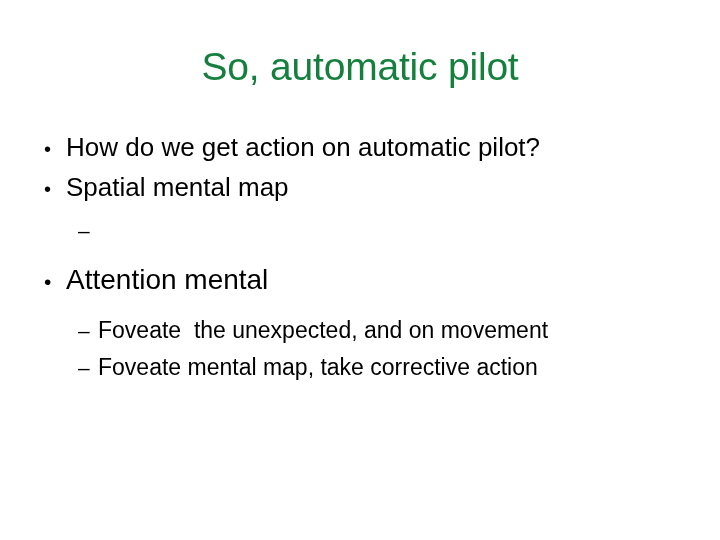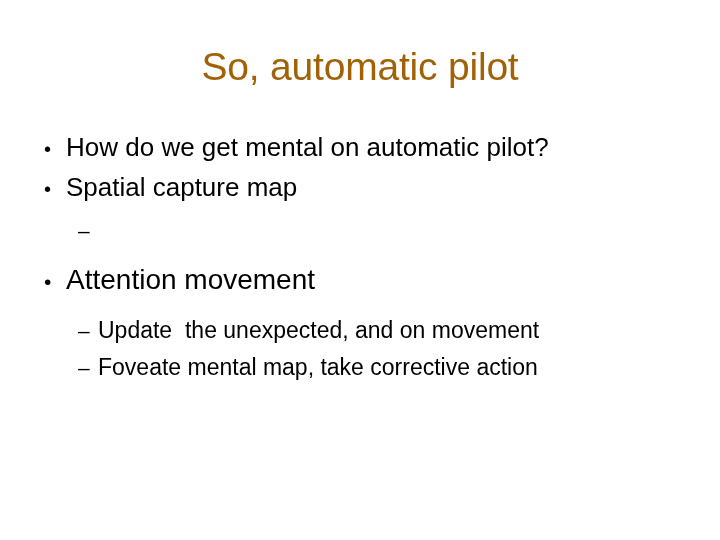--- a/index.html
+++ b/index.html
@@ -27,21 +27,21 @@
   .slide-title {
     position: absolute;
     left: 0;
     top: 44px;
     width: 720px;
     text-align: center;
     font-size: 39px;
     font-weight: 400;
     line-height: 46px;
     letter-spacing: -0.2px;
-    color: #a16207;
+    color: #15803d;
     white-space: pre;
   }
 
   
   .body-list {
     position: absolute;
     left: 0;
     top: 128px;
     width: 720px;
   }
@@ -115,46 +115,46 @@
 <body>
 
 <div class="slide">
 
   <div class="slide-title">So, automatic pilot</div>
 
   <div class="body-list">
 
     <div class="bullet-row lvl1">
       <span class="marker">•</span>
-      <span class="text">How do we get mental on automatic pilot?</span>
+      <span class="text">How do we get action on automatic pilot?</span>
     </div>
 
     <div class="bullet-row lvl1">
       <span class="marker">•</span>
-      <span class="text">Spatial capture map</span>
+      <span class="text">Spatial mental map</span>
     </div>
 
     <div class="gap-sm"></div>
 
     <div class="bullet-row lvl2">
       <span class="marker">–</span>
     </div>
 
     <div class="gap-md"></div>
 
     <div class="bullet-row lvl1 lg">
       <span class="marker">•</span>
-      <span class="text">Attention movement</span>
+      <span class="text">Attention mental</span>
     </div>
 
     <div class="gap-lg"></div>
 
     <div class="bullet-row lvl2 lg">
       <span class="marker">–</span>
-      <span class="text">Update  the unexpected, and on movement</span>
+      <span class="text">Foveate  the unexpected, and on movement</span>
     </div>
 
     <div class="bullet-row lvl2 lg">
       <span class="marker">–</span>
       <span class="text">Foveate mental map, take corrective action</span>
     </div>
 
   </div>
 </div>
 

